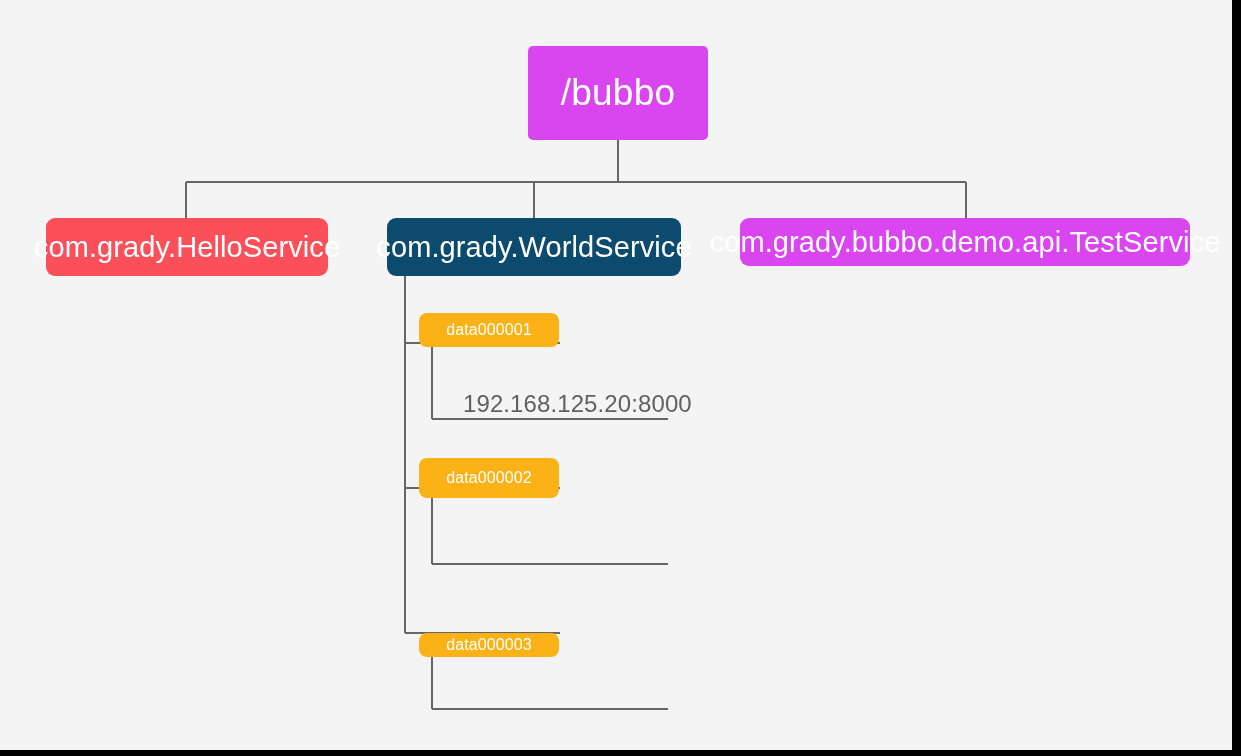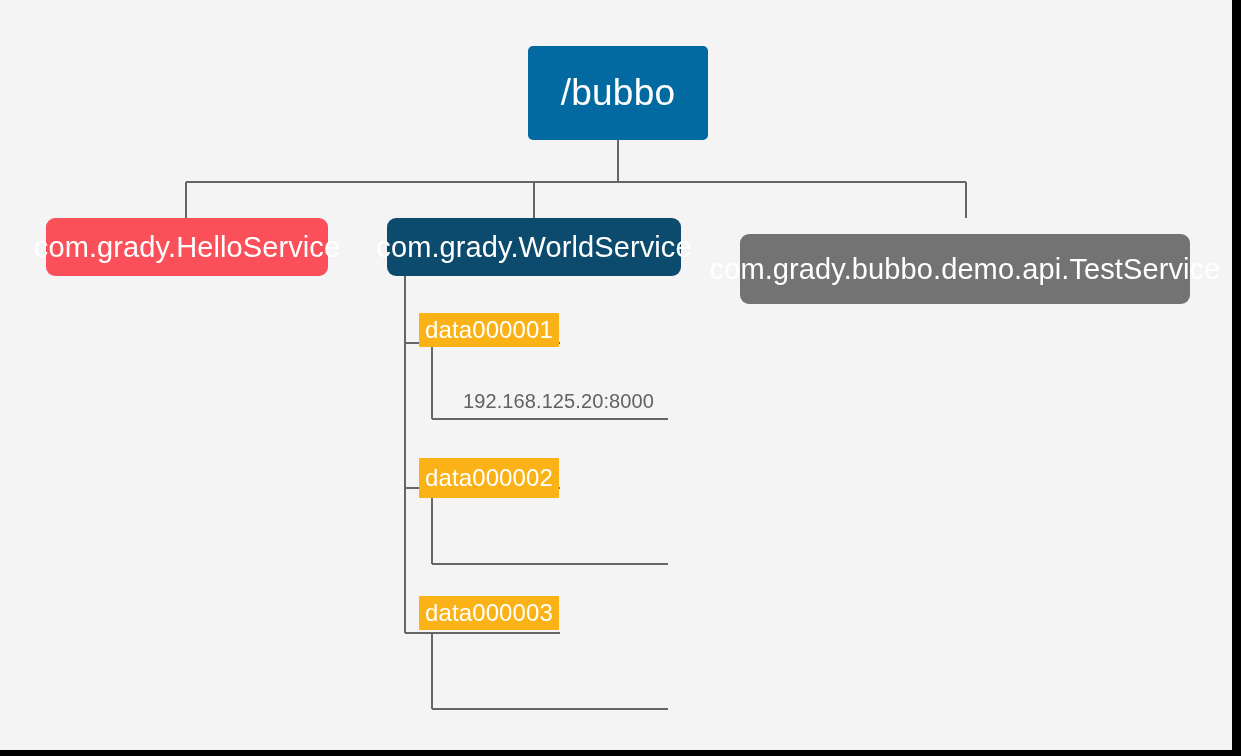--- a/index.html
+++ b/index.html
@@ -52,30 +52,30 @@
   }
 
   .node-service {
     border-radius: 9px;
     font-size: 29px;
     padding: 0 18px;
     letter-spacing: 0.1px;
   }
 
   .node-data {
-    border-radius: 1px;
-    font-size: 24px;
+    border-radius: 8px;
+    font-size: 16px;
     padding: 0 14px;
     letter-spacing: 0.1px;
   }
 
   .leaf-label {
     position: absolute;
     color: #616161;
-    font-size: 20px;
+    font-size: 24px;
     white-space: nowrap;
     letter-spacing: 0.1px;
     user-select: none;
   }
 
   .right-gutter {
     position: absolute;
     top: 0;
     left: 1232px;
     width: 9px;
@@ -108,47 +108,47 @@
       <line x1="432" y1="343" x2="432" y2="419" stroke="#666666" stroke-width="2" shape-rendering="crispEdges"></line>
       <line x1="432" y1="419" x2="668" y2="419" stroke="#666666" stroke-width="2" shape-rendering="crispEdges"></line>
       <line x1="405" y1="488" x2="560" y2="488" stroke="#666666" stroke-width="2" shape-rendering="crispEdges"></line>
       <line x1="432" y1="488" x2="432" y2="564" stroke="#666666" stroke-width="2" shape-rendering="crispEdges"></line>
       <line x1="432" y1="564" x2="668" y2="564" stroke="#666666" stroke-width="2" shape-rendering="crispEdges"></line>
       <line x1="405" y1="633" x2="560" y2="633" stroke="#666666" stroke-width="2" shape-rendering="crispEdges"></line>
       <line x1="432" y1="633" x2="432" y2="709" stroke="#666666" stroke-width="2" shape-rendering="crispEdges"></line>
       <line x1="432" y1="709" x2="668" y2="709" stroke="#666666" stroke-width="2" shape-rendering="crispEdges"></line>
     </svg>
 
-  <div class="node node-root" style="left: 528px; top: 46px; width: 180px; height: 94px; background: #0369a1;">
+  <div class="node node-root" style="left: 528px; top: 46px; width: 180px; height: 94px; background: #d946ef;">
     <span>/bubbo</span>
   </div>
 
   <div class="node node-service" style="left: 46px; top: 218px; width: 282px; height: 58px; background: rgb(251, 80, 90);">
     <span>com.grady.HelloService</span>
   </div>
 
   <div class="node node-service" style="left: 387px; top: 218px; width: 294px; height: 58px; background: #0c4a6e;">
     <span>com.grady.WorldService</span>
   </div>
 
-  <div class="node node-service" style="left: 740px; top: 218px; width: 450px; height: 70px; background: #737373; margin-top: 16px;">
+  <div class="node node-service" style="left: 740px; top: 218px; width: 450px; height: 48px; background: #d946ef;">
     <span>com.grady.bubbo.demo.api.TestService</span>
   </div>
 
   <div class="node node-data" style="left: 419px; top: 313px; width: 140px; height: 34px; background: rgb(251, 178, 22);">
     <span>data000001</span>
   </div>
   <div class="leaf-label" style="left: 463px; top: 390px;">
     <span>192.168.125.20:8000</span>
   </div>
 
   <div class="node node-data" style="left: 419px; top: 458px; width: 140px; height: 40px; background: rgb(251, 178, 22);">
     <span>data000002</span>
   </div>
 
-  <div class="node node-data" style="left: 419px; top: 596px; width: 140px; height: 34px; background: rgb(251, 178, 22);">
+  <div class="node node-data" style="left: 419px; top: 633px; width: 140px; height: 24px; background: rgb(251, 178, 22);">
     <span>data000003</span>
   </div>
 
 </div>
 
 <div class="right-gutter"></div>
 <div class="bottom-gutter"></div>
 
 </body></html>

